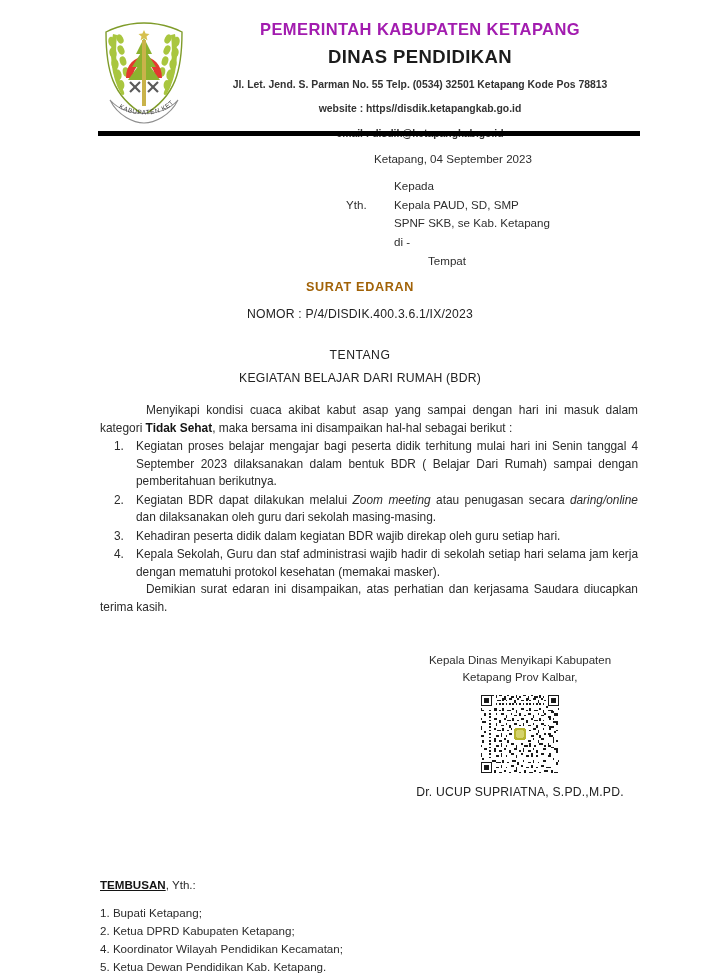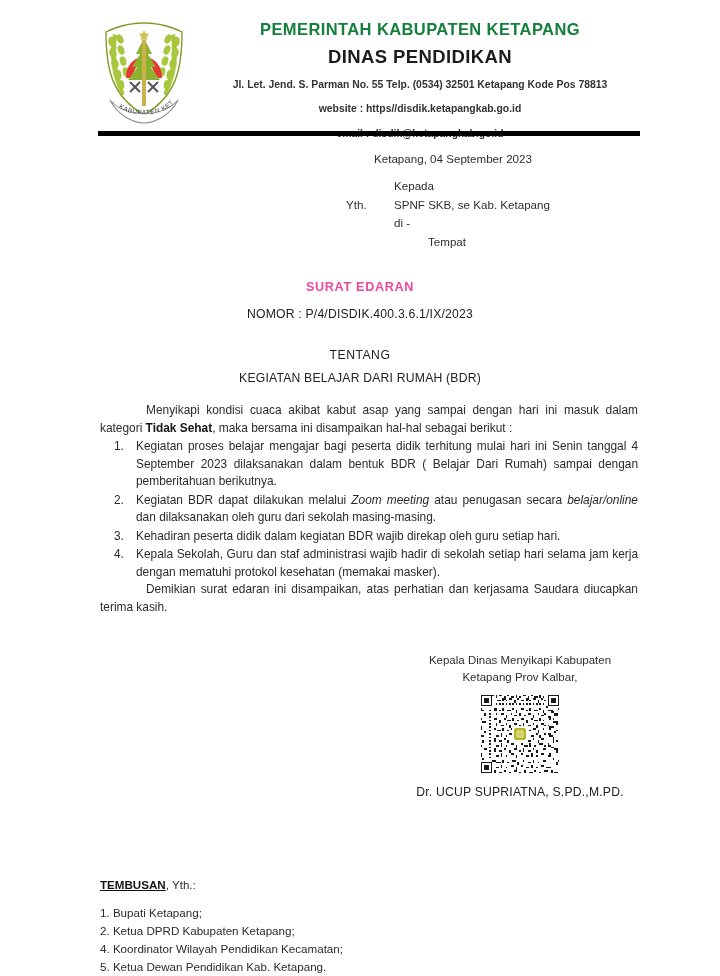--- a/index.html
+++ b/index.html
@@ -37,21 +37,21 @@
   .header-text {
     position: absolute;
     left: 190px; top: 10px;
     width: 460px;
     text-align: center;
   }
   .org-line1 {
     font-size: 16.5px;
     letter-spacing: .4px;
     font-weight: 700;
-    color: #15803d;
+    color: #a21caf;
     line-height: 1.35;
   }
   .org-line2 {
     font-size: 18.5px;
     letter-spacing: .4px;
     font-weight: 700;
     color: #1c1c1c;
     margin-top: 5px;
     line-height: 1.3;
   }
@@ -94,21 +94,21 @@
   .titleblock {
     position: absolute;
     left: 60px; top: 280px;
     width: 600px;
     text-align: center;
   }
   .surat-edaran {
     font-size: 12.6px;
     font-weight: 700;
     letter-spacing: .7px;
-    color: #ec4899;
+    color: #a16207;
   }
   .nomor {
     font-size: 12.2px;
     margin-top: 13px;
     letter-spacing: .2px;
     color: #222;
   }
   .tentang {
     position: absolute;
     left: 60px; top: 348px;
@@ -290,20 +290,21 @@
   </div>
 
   <div class="rule"></div>
 
   <div class="meta">
     <div class="date">Ketapang, 04 September 2023</div>
     <div class="recip-grid">
       <div class="recip-label">Yth.</div>
       <div class="recip-lines">
         <div>Kepada</div>
+        <div>Kepala PAUD, SD, SMP</div>
         <div>SPNF SKB, se Kab. Ketapang</div>
         <div>di -</div>
         <div class="tempat">Tempat</div>
       </div>
     </div>
   </div>
 
   <div class="titleblock">
     <div class="surat-edaran">SURAT EDARAN</div>
     <div class="nomor">NOMOR : P/4/DISDIK.400.3.6.1/IX/2023</div>
@@ -313,21 +314,21 @@
 
   <div class="body">
 
     <p class="para"><span>Menyikapi kondisi cuaca akibat kabut asap yang sampai dengan hari ini masuk dalam kategori </span><b class="bold">Tidak Sehat</b><span>, maka bersama ini disampaikan hal-hal sebagai berikut :</span></p>
 
     <ol class="items">
       <li>
         <span class="num">1.</span><span>Kegiatan proses belajar mengajar bagi peserta didik terhitung mulai hari ini Senin tanggal 4 September 2023 dilaksanakan dalam bentuk BDR ( Belajar Dari Rumah) sampai dengan pemberitahuan berikutnya.</span>
       </li>
       <li>
-        <span class="num">2.</span><span>Kegiatan BDR dapat dilakukan melalui </span><i class="it">Zoom meeting</i><span> atau penugasan secara </span><i class="it">belajar/online</i><span> dan dilaksanakan oleh guru dari sekolah masing-masing.</span>
+        <span class="num">2.</span><span>Kegiatan BDR dapat dilakukan melalui </span><i class="it">Zoom meeting</i><span> atau penugasan secara </span><i class="it">daring/online</i><span> dan dilaksanakan oleh guru dari sekolah masing-masing.</span>
       </li>
       <li>
         <span class="num">3.</span><span>Kehadiran peserta didik dalam kegiatan BDR wajib direkap oleh guru setiap hari.</span>
       </li>
       <li>
         <span class="num">4.</span><span>Kepala Sekolah, Guru dan staf administrasi wajib hadir di sekolah setiap hari selama jam kerja dengan mematuhi protokol kesehatan (memakai masker).</span>
       </li>
     </ol>
 
     <p class="para2">Demikian surat edaran ini disampaikan, atas perhatian dan kerjasama Saudara diucapkan terima kasih.</p>

